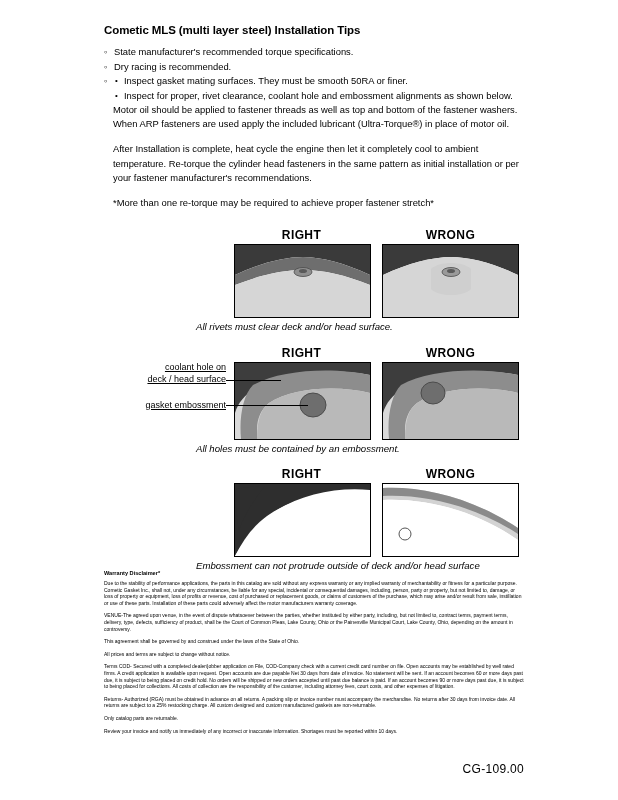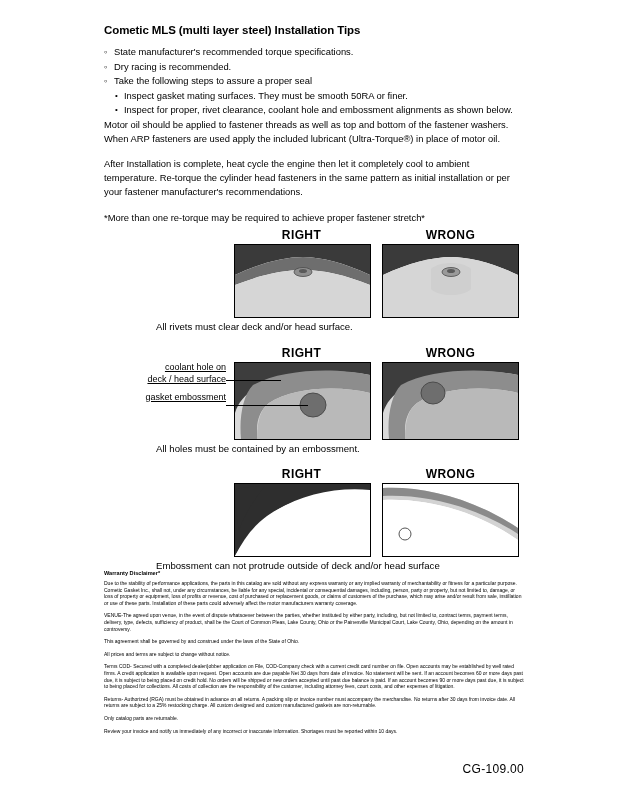--- a/index.html
+++ b/index.html
@@ -69,21 +69,21 @@
     font-size: 8px;
   }
   h2.subtitle {
     font-size: 11.5px;
     font-weight: bold;
     margin: 15px 0 7px 0;
   }
   p.para {
     font-size: 9.4px;
     line-height: 14.2px;
-    margin: 0 0 11px 0;
+    margin: 0 0 11px 9px;
   }
   p.para.last {
     margin-bottom: 0;
   }
   .figures {
     position: absolute;
     left: 104px;
     top: 228px;
     width: 420px;
   }
@@ -115,24 +115,25 @@
     border: 1px solid #000;
     overflow: hidden;
     position: relative;
     background: #ffffff;
   }
   .fig-box.tall {
     height: 76px;
   }
   .caption {
     font-size: 9.6px;
-    margin-left: 52px;
+    margin-left: 92px;
     margin-top: 3px;
     margin-bottom: 12px;
     line-height: 12.5px;
+    font-style: italic;
   }
   .annotations {
     position: absolute;
     left: 0;
     top: 0;
     width: 130px;
     font-size: 9px;
     text-align: right;
   }
   .anno-line {
@@ -178,21 +179,21 @@
 <body>
 
 <div class="page">
 
   <div class="content">
     <h1 class="title">Cometic MLS (multi layer steel) Installation Tips</h1>
 
     <ul class="bullet-list">
       <li><span class="marker">◦</span><span>State manufacturer's recommended torque specifications.</span></li>
       <li><span class="marker">◦</span><span>Dry racing is recommended.</span></li>
-      <li><span class="marker">◦</span><span>Take the following steps to assure a proper seal</span></li>
+      <li><span class="marker">◦</span></li>
     </ul>
 
     <ul class="sub-list">
       <li><span class="marker">•</span><span>Inspect gasket mating surfaces.  They must be smooth 50RA or finer.</span></li>
       <li><span class="marker">•</span><span>Inspect for proper, rivet clearance, coolant hole and embossment alignments as shown below.</span></li>
     </ul>
 
     <p class="para">Motor oil should be applied to fastener threads as well as top and bottom of the fastener washers. When ARP fasteners are used apply the included lubricant (Ultra-Torque®) in place of motor oil.</p>
     <p class="para">After Installation is complete, heat cycle the engine then let it completely cool to ambient temperature. Re-torque the cylinder head fasteners in the same pattern as initial installation or per your fastener manufacturer's recommendations.</p>
     <p class="para last">*More than one re-torque may be required to achieve proper fastener stretch*</p>
@@ -257,21 +258,21 @@
             <ellipse cx="50" cy="30" rx="12" ry="11" fill="#6e6e6e"></ellipse>
             <ellipse cx="50" cy="30" rx="12" ry="11" fill="none" stroke="#4c4c4c" stroke-width="1"></ellipse>
           </svg>
         </div>
       </div>
       <div class="caption">All holes must be contained by an embossment.</div>
 
       <div class="annotations">
         <div class="anno-line" style="top:16px;">coolant hole on</div>
         <div class="anno-line" style="top:28px;">deck / head surface</div>
-        <div class="anno-line" style="top:46px;">gasket embossment</div>
+        <div class="anno-line" style="top:54px;">gasket embossment</div>
         <div class="leader" style="left:122px; top:34px; width:55px;"></div>
         <div class="leader" style="left:122px; top:59px; width:82px;"></div>
       </div>
     </div>
 
     <div class="fig-row">
       <div class="fig-labels">
         <div class="fig-label">RIGHT</div>
         <div class="fig-label">WRONG</div>
       </div>

